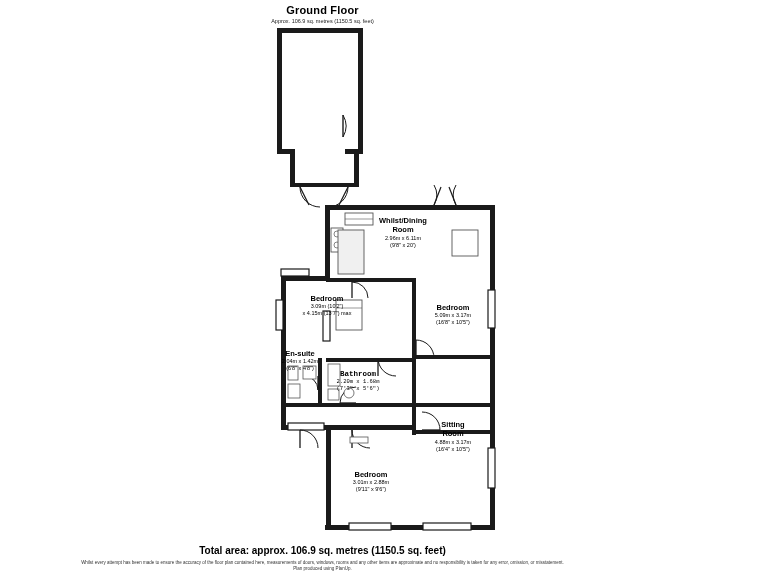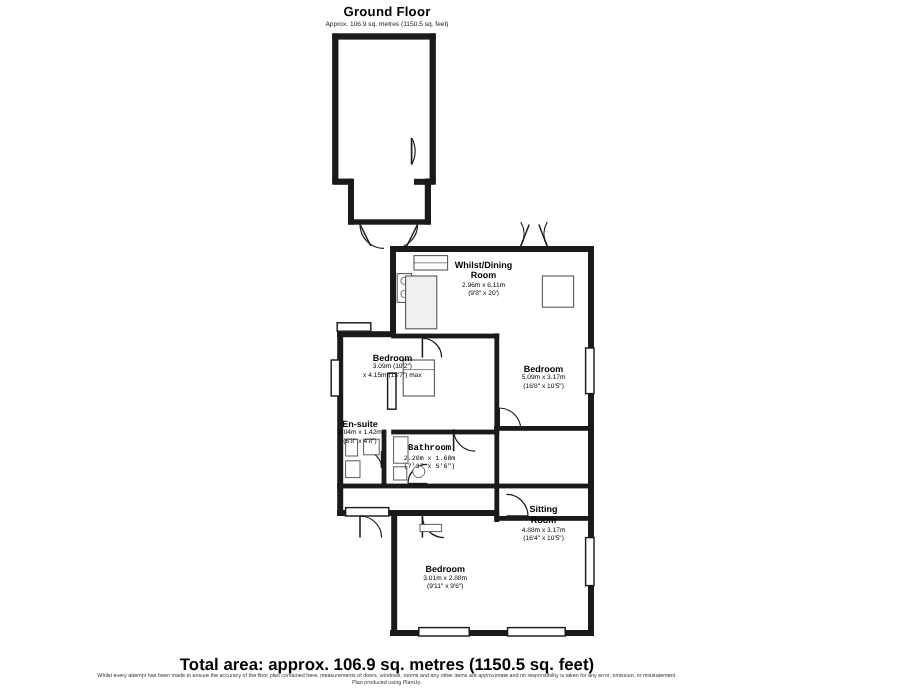--- a/index.html
+++ b/index.html
@@ -36,21 +36,21 @@
     text-align: center;
     top: 18px;
     font-size: 5.5px;
     color: #222;
   }
   .footer-total {
     position: absolute;
     width: 100%;
     text-align: center;
     top: 545px;
-    font-size: 14px;
+    font-size: 10px;
     font-weight: bold;
   }
   .footer-disclaimer {
     position: absolute;
     width: 100%;
     text-align: center;
     top: 560px;
     font-size: 4.5px;
     color: #333;
     line-height: 1.35;

